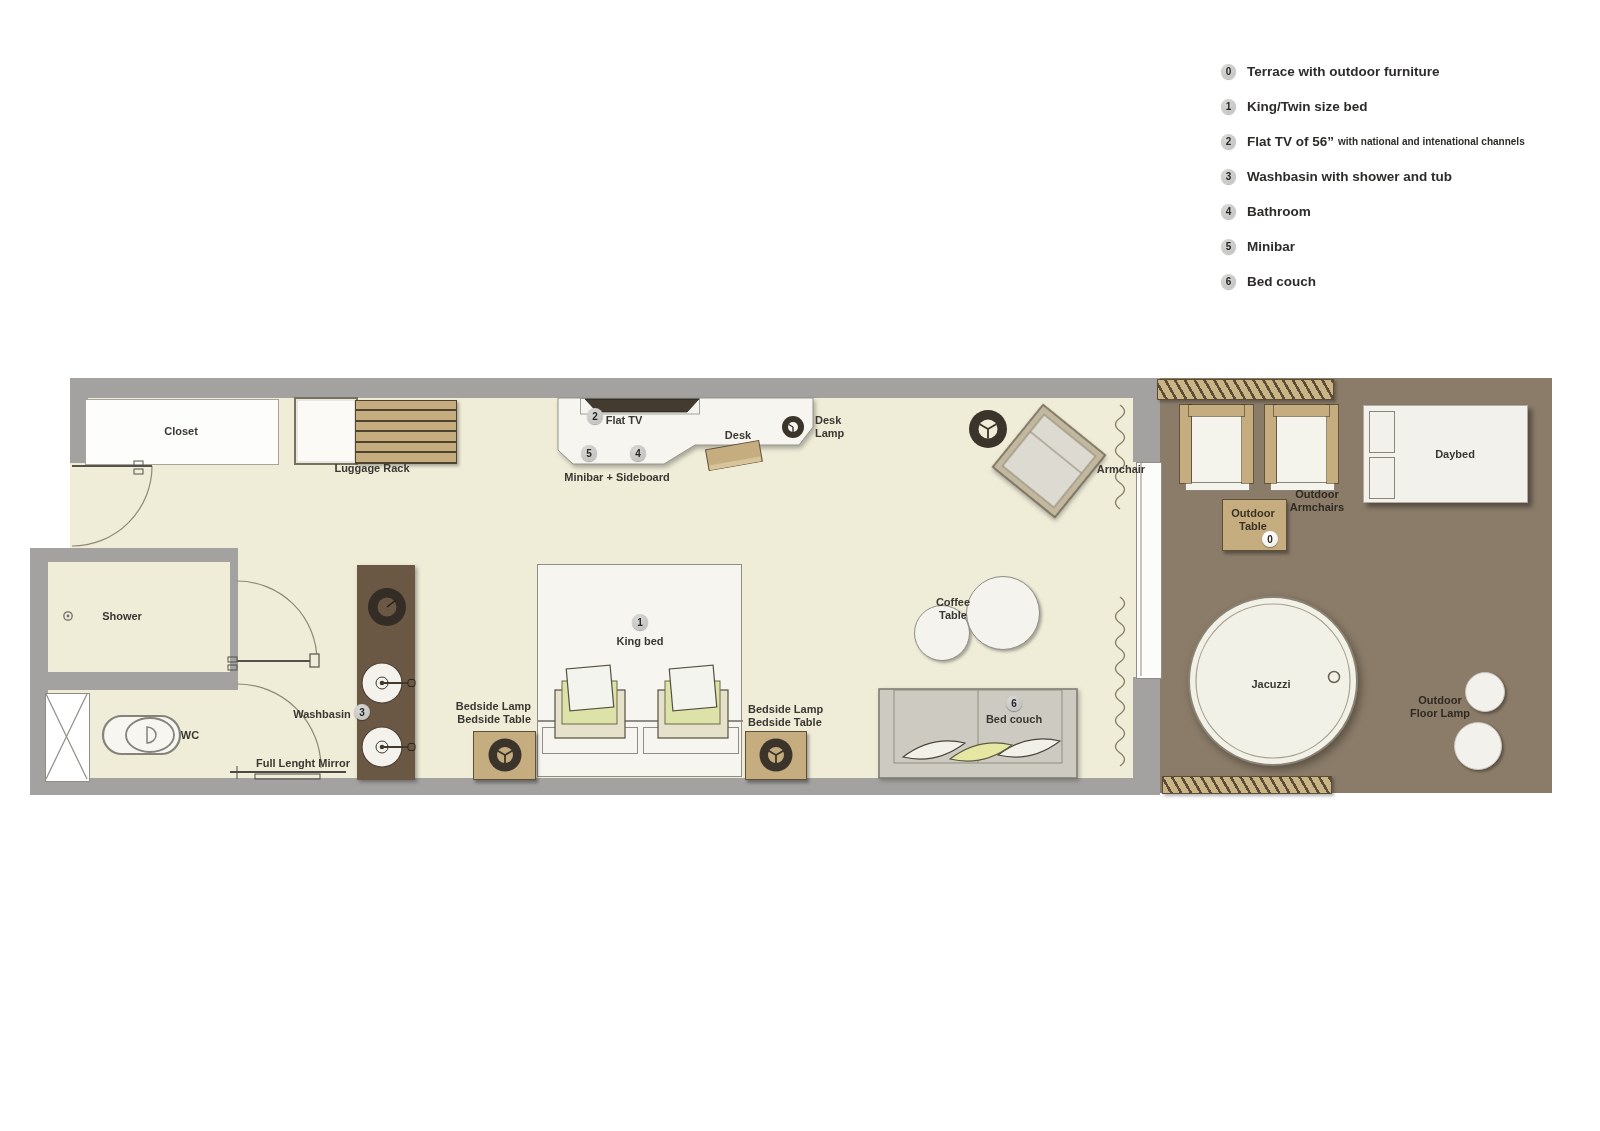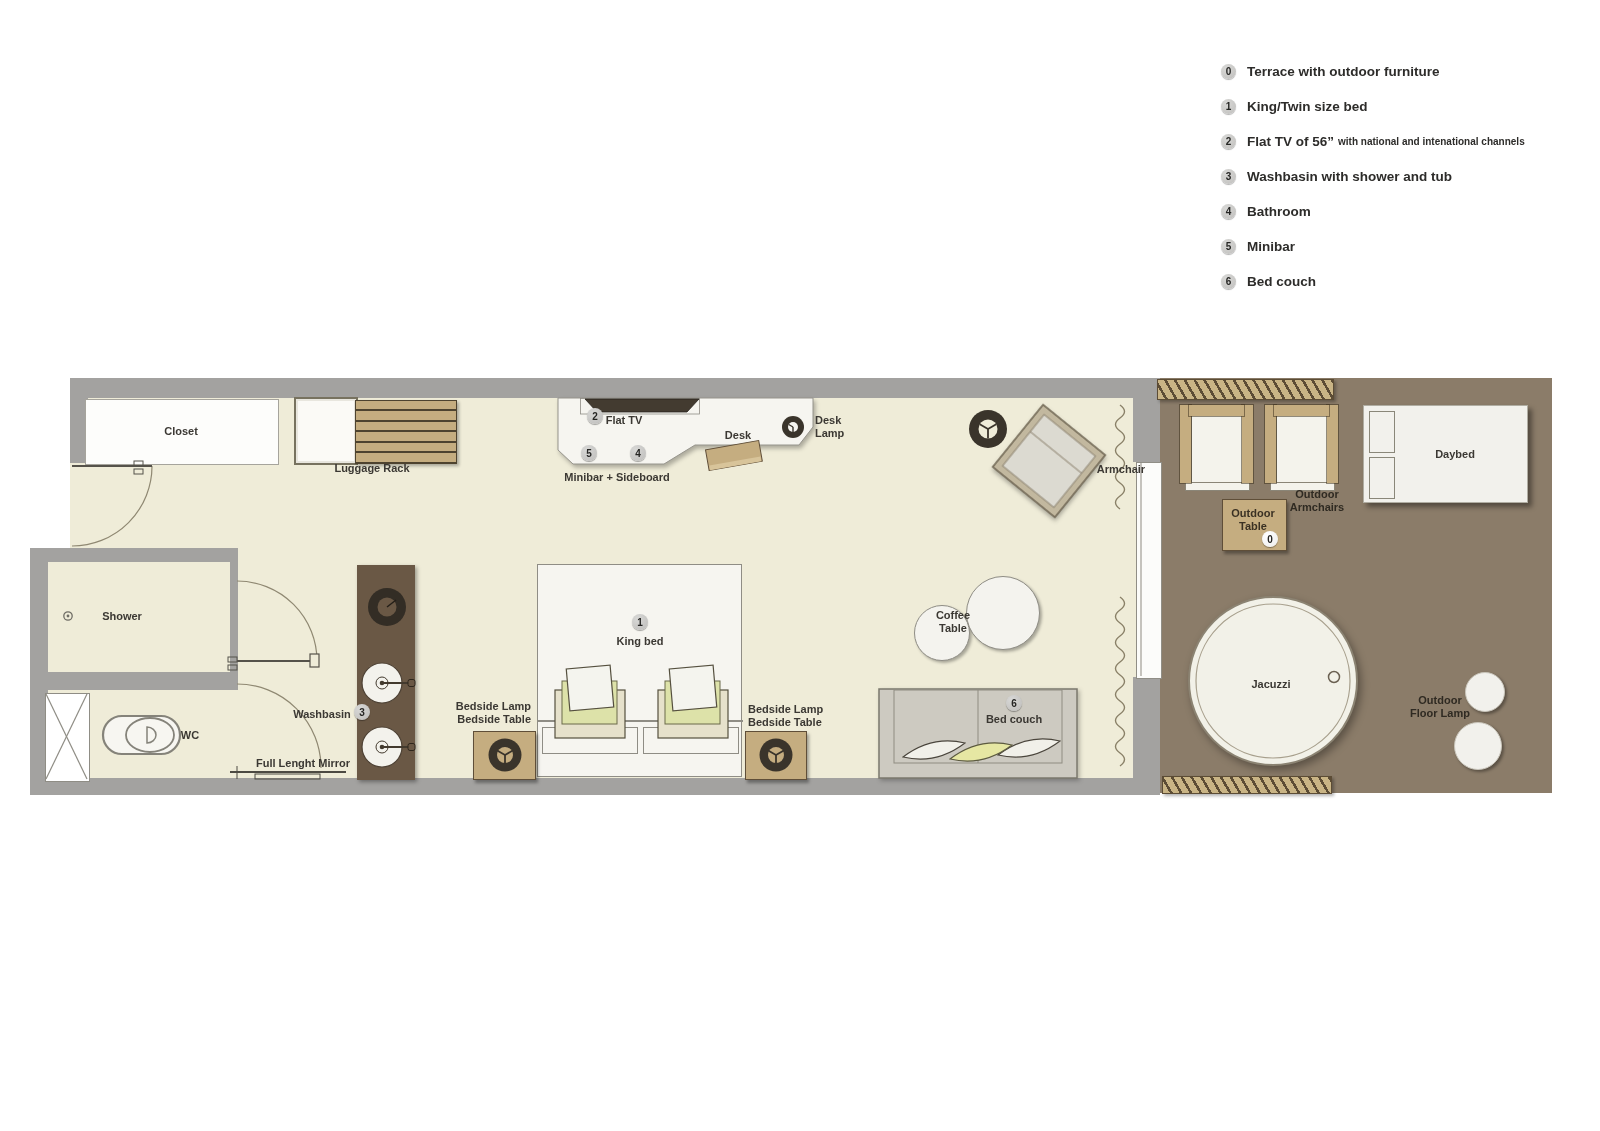--- a/index.html
+++ b/index.html
@@ -303,21 +303,21 @@
     <div>Bedside Table</div>
   </div>
   <div class="lbl-left" style="left:748px;top:703px;">
     <div>Bedside Lamp</div>
     <div>Bedside Table</div>
   </div>
 
   <div class="badge" style="left:640px;top:622px;">1</div>
   <div class="lbl" style="left:640px;top:641px;">King bed</div>
 
-  <div class="lbl" style="left:953px;top:621px;">
+  <div class="lbl" style="left:953px;top:608px;">
     <div>Coffee</div>
     <div>Table</div>
   </div>
 
   <div class="badge" style="left:1014px;top:703px;">6</div>
   <div class="lbl" style="left:1014px;top:719px;">Bed couch</div>
 
   <div class="lbl" style="left:1317px;top:500px;color:#2f2a22;">
     <div>Outdoor</div>
     <div>Armchairs</div>

